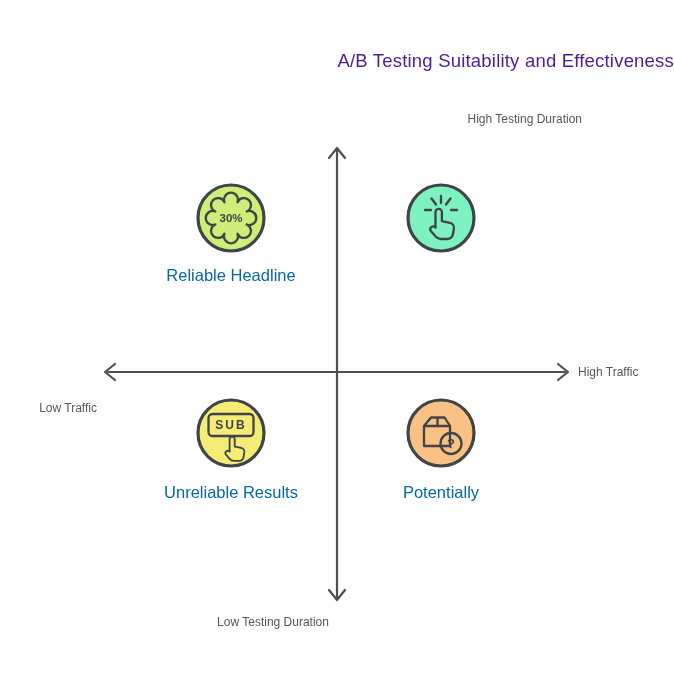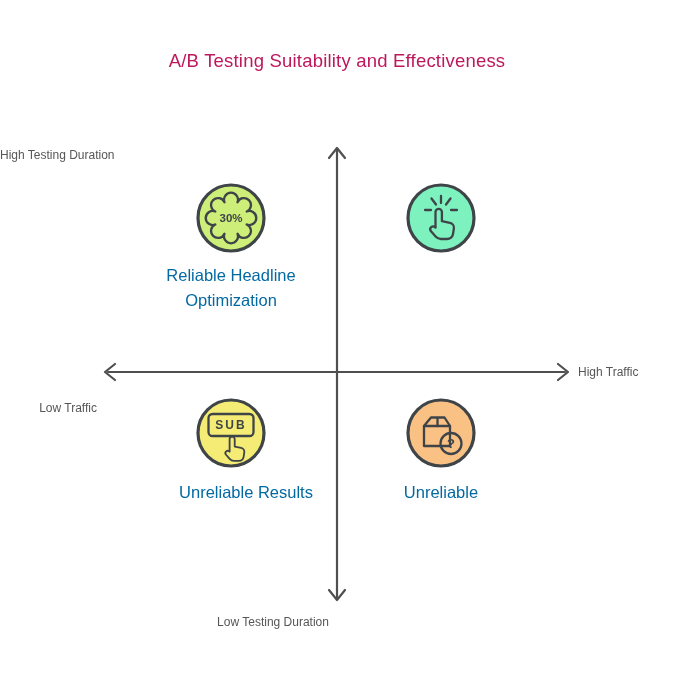--- a/index.html
+++ b/index.html
@@ -6,43 +6,43 @@
   body{
     width:674px;height:686px;
     font-family:"Liberation Sans","DejaVu Sans",sans-serif;
     background:#ffffff;
     position:relative;
     overflow:hidden;
   }
   .stage{position:absolute;inset:0;}
   .title{
     position:absolute;top:50px;left:0;width:674px;
-    text-align:center;font-size:18.5px;font-weight:500;
-    color:#be185d;letter-spacing:.2px;
+    text-align:right;font-size:18.5px;font-weight:500;
+    color:#4c1d95;letter-spacing:.2px;
   }
   .axis-svg{position:absolute;top:0;left:0;}
   .axis-label{
     position:absolute;font-size:12px;color:#565656;font-weight:400;
   }
-  .axis-label.top{top:112px;left:0;width:582px;text-align:left;margin-top:36px;}
+  .axis-label.top{top:112px;left:0;width:582px;text-align:right;}
   .axis-label.bottom{top:615px;left:0;width:546px;text-align:center;}
   .axis-label.left{top:365px;left:0;width:97px;text-align:right;margin-top:36px;}
   .axis-label.right{top:365px;left:578px;width:96px;text-align:left;}
   .quad-icon{position:absolute;width:74px;height:74px;}
   .quad-icon.tl{left:194px;top:181px;}
   .quad-icon.tr{left:404px;top:181px;}
   .quad-icon.bl{left:194px;top:396px;}
   .quad-icon.br{left:404px;top:396px;}
   .quad-label{
     position:absolute;width:220px;text-align:center;
     font-size:16.5px;line-height:25px;color:#0369a1;font-weight:500;
   }
   .quad-label.tl{left:121px;top:263px;}
   .quad-label.tr{left:331px;top:263px;}
-  .quad-label.bl{left:136px;top:480px;}
+  .quad-label.bl{left:121px;top:480px;}
   .quad-label.br{left:331px;top:480px;}
   .glyph{stroke:#3f4448;stroke-width:2.3;fill:none;stroke-linecap:round;stroke-linejoin:round;}
   .glyph-text{fill:#3f4448;stroke:none;font-family:"Liberation Sans","DejaVu Sans",sans-serif;font-weight:700;text-anchor:middle;}
   .ring{stroke:#3f4448;stroke-width:3.2;}
 </style>
 </head>
 <body>
 
 <div class="stage">
 
@@ -64,21 +64,20 @@
   <div class="axis-label left">Low Traffic</div>
   <div class="axis-label right">High Traffic</div>
 
   <svg class="quad-icon tl" viewBox="-37 -37 74 74">
     <circle class="ring" cx="0" cy="0" r="33" fill="#cdee78"></circle>
     <path class="glyph" d="M 15.71 -6.51 A 7 7 0 1 1 15.71 6.51 A 7 7 0 1 1 6.51 15.71 A 7 7 0 1 1 -6.51 15.71 A 7 7 0 1 1 -15.71 6.51 A 7 7 0 1 1 -15.71 -6.51 A 7 7 0 1 1 -6.51 -15.71 A 7 7 0 1 1 6.51 -15.71 A 7 7 0 1 1 15.71 -6.51 Z"></path>
     <text class="glyph-text" x="0" y="4.3" font-size="11.5">30%</text>
   </svg>
   <div class="quad-label tl">
     <div>Reliable Headline</div>
-    <div>Optimization</div>
   </div>
 
   <svg class="quad-icon tr" viewBox="-37 -37 74 74">
     <circle class="ring" cx="0" cy="0" r="33" fill="#7df2bf"></circle>
     <path class="glyph" d="M 0,-22 V -15 M -9.5,-19.5 L -5,-13.5 M 9.5,-19.5 L 5,-13.5 M -16,-8 H -10 M 16,-8 H 10"></path>
     <path class="glyph" d="M -5.5,5 V -6 a 3.2,3.2 0 0 1 6.4,0 V 3.2 l 8,1.6 a 5,5 0 0 1 4,5.6 l -0.9,5.6 a 6,6 0 0 1 -5.9,5 h -6.2 a 7,7 0 0 1 -5.3,-2.4 l -4.8,-5.5 a 2.9,2.9 0 0 1 4.35,-3.8 l 0.35,0.35 Z"></path>
   </svg>
   <div class="quad-label tr">
   </div>
 
@@ -95,16 +94,16 @@
   </div>
 
   <svg class="quad-icon br" viewBox="-37 -37 74 74">
     <circle class="ring" cx="0" cy="0" r="33" fill="#f9c183"></circle>
     <path class="glyph" d="M -17,-7 H 9 V 13 H -17 Z"></path>
     <path class="glyph" d="M -17,-7 L -10,-15.5 H 3.5 L 9,-7 M -3.5,-15.5 V -7"></path>
     <circle class="glyph" cx="10" cy="10.5" r="10.5" fill="#f9c183"></circle>
     <text class="glyph-text" x="10" y="15.3" font-size="13">?</text>
   </svg>
   <div class="quad-label br">
-    <div>Unreliable</div>
+    <div>Potentially</div>
   </div>
 
 </div>
 
 </body></html>

